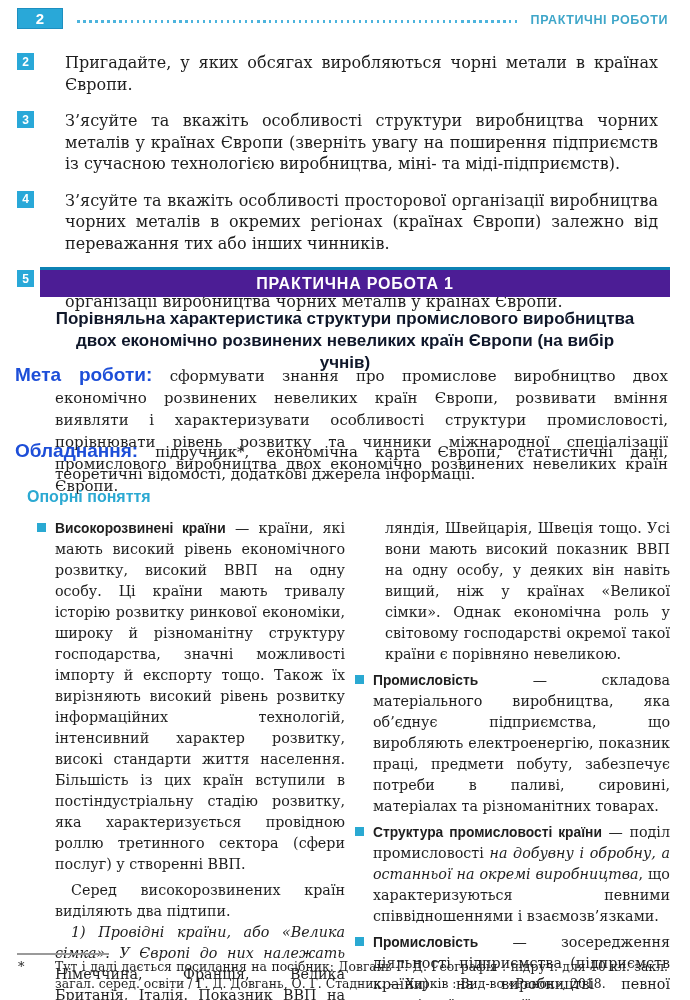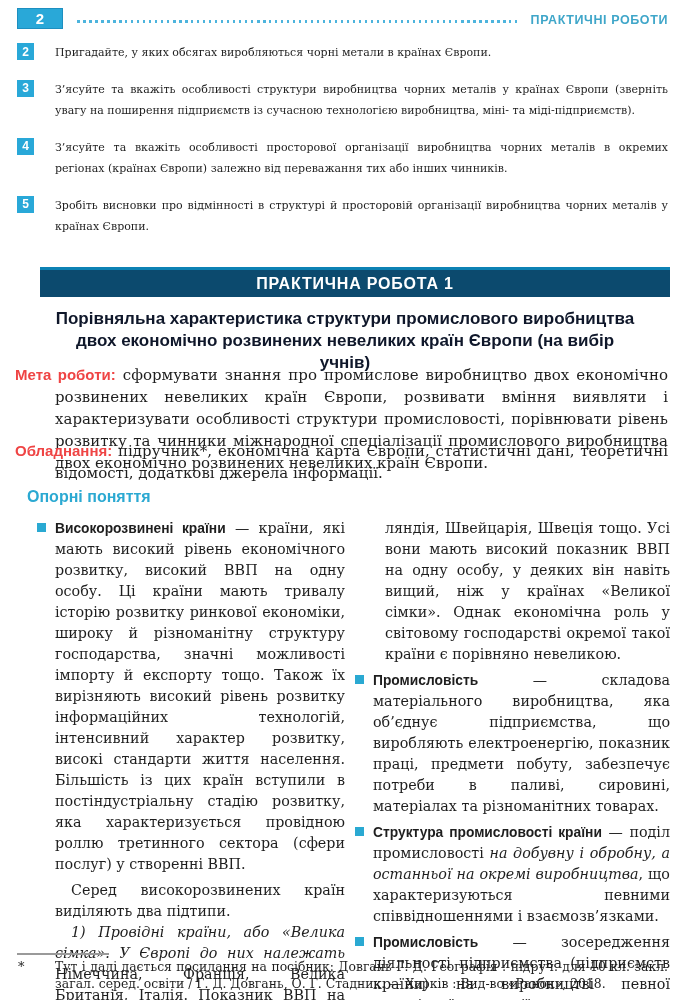--- a/index.html
+++ b/index.html
@@ -25,40 +25,40 @@
     color:#3fa6c9;letter-spacing:.6px;white-space:nowrap;padding-top:4px;
   }
   
   .tasks{position:absolute;top:42px;left:17px;right:22px;}
   .task{position:relative;margin-bottom:15px;padding-left:38px;}
   .task-num{
     position:absolute;left:0;top:1px;width:17px;height:17px;background:#29a8d8;
     color:#fff;font-family:"Liberation Sans",sans-serif;font-weight:bold;font-size:12px;
     display:flex;align-items:center;justify-content:center;
   }
-  .task-text{margin:0;font-size:11px;line-height:21.5px;text-align:justify;}
+  .task-text{margin:10px;font-size:16px;line-height:21.5px;text-align:justify;}
   
   .banner{
     position:absolute;top:267px;left:40px;width:630px;height:27px;
-    background:#0c4a6e;border-top:3px solid #0d82b4;box-sizing:content-box;
+    background:#4c1d95;border-top:3px solid #0d82b4;box-sizing:content-box;
     display:flex;align-items:center;justify-content:center;
   }
   .banner span{
     color:#ffffff;font-family:"Liberation Sans",sans-serif;font-weight:bold;
     font-size:16px;letter-spacing:.8px;
   }
   .work-title{
     position:absolute;top:308px;left:55px;width:580px;margin:0;
     font-family:"Liberation Sans",sans-serif;font-weight:bold;font-size:17px;line-height:22px;
     color:#0f172a;text-align:center;
   }
   
   .hang{margin:0;position:absolute;left:55px;width:613px;font-size:15px;line-height:22px;text-align:justify;text-indent:-40px;}
   .hang .lbl{
-    font-family:"Liberation Sans",sans-serif;font-weight:bold;font-size:15px;color:#ef4444;
+    font-family:"Liberation Sans",sans-serif;font-weight:bold;font-size:19px;color:#1d4ed8;
   }
   .meta{top:364px;}
   .equip{top:440px;}
   .concepts-h{
     position:absolute;top:476px;left:15px;margin:12px;
     font-family:"Liberation Sans",sans-serif;font-weight:bold;font-size:16px;color:#2ba9d2;
   }
   
   .cols{position:absolute;top:518px;left:55px;display:flex;}
   .col{font-size:14.3px;line-height:21px;text-align:justify;}

